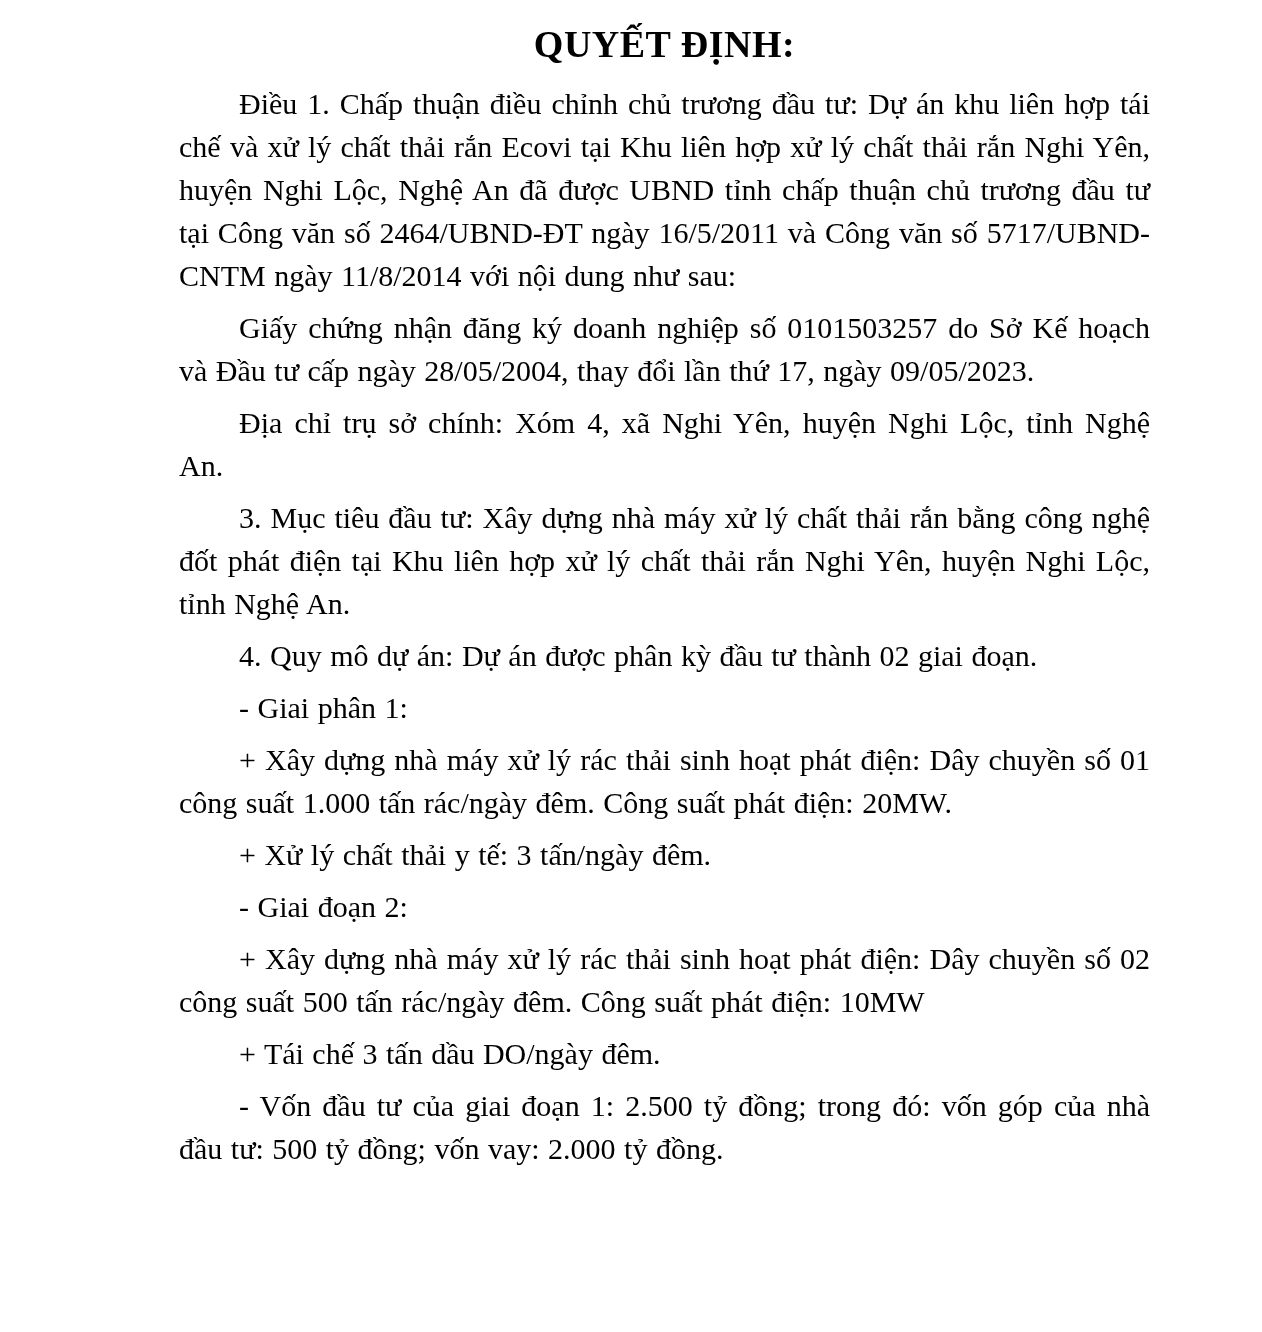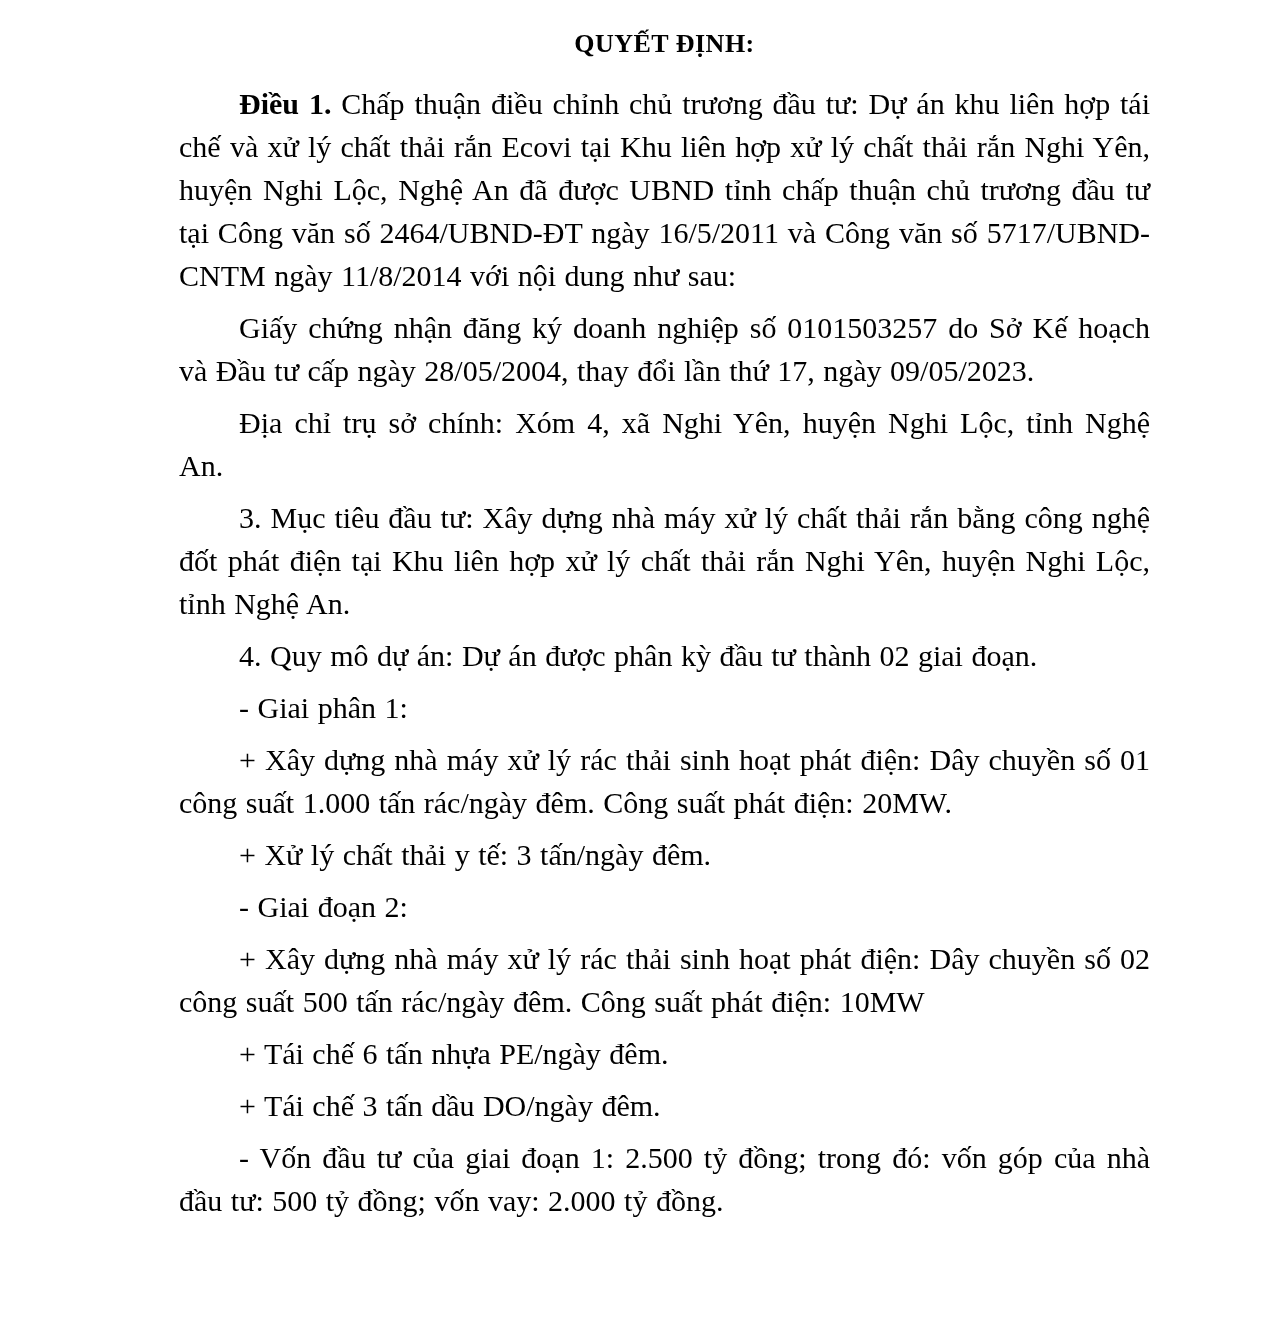--- a/index.html
+++ b/index.html
@@ -14,37 +14,37 @@
     font-family: "Liberation Serif", "DejaVu Serif", serif;
   }
   .page {
     box-sizing: border-box;
     width: 1262px;
     min-height: 1332px;
     padding: 22px 112px 10px 179px; 
     background: #ffffff;
   }
   .doc-title {
-    font-size: 26px;
+    font-size: 38px;
     font-weight: bold;
     text-align: center;
     line-height: 44px;
     margin: 0 0 16px 0;
     letter-spacing: 0.5px;
   }
   .para {
     font-size: 30px;
     line-height: 43px;
     text-align: justify;
     text-indent: 60px;
     margin: 0 0 9px 0;
     word-spacing: 1px;
   }
   .para .lead {
-    font-weight: bold;
+    font-weight: normal;
   }
 </style>
 </head>
 <body>
 
 <div class="page">
 
   <h1 class="doc-title">QUYẾT ĐỊNH:</h1>
 
   <p class="para"><span class="lead">Điều 1.</span><span> Chấp thuận điều chỉnh chủ trương đầu tư: Dự án khu liên hợp tái chế và xử lý chất thải rắn Ecovi tại Khu liên hợp xử lý chất thải rắn Nghi Yên, huyện Nghi Lộc, Nghệ An đã được UBND tỉnh chấp thuận chủ trương đầu tư tại Công văn số 2464/UBND-ĐT ngày 16/5/2011 và Công văn số 5717/UBND-CNTM ngày 11/8/2014 với nội dung như sau:</span></p>
@@ -62,20 +62,19 @@
   <p class="para">- Giai phân 1:</p>
 
   <p class="para">+ Xây dựng nhà máy xử lý rác thải sinh hoạt phát điện: Dây chuyền số 01 công suất 1.000 tấn rác/ngày đêm. Công suất phát điện: 20MW.</p>
 
   <p class="para">+ Xử lý chất thải y tế: 3 tấn/ngày đêm.</p>
 
   <p class="para">- Giai đoạn 2:</p>
 
   <p class="para">+ Xây dựng nhà máy xử lý rác thải sinh hoạt phát điện: Dây chuyền số 02 công suất 500 tấn rác/ngày đêm. Công suất phát điện: 10MW</p>
 
-  <p class="para">+ Tái chế 6 tấn nhựa PE/ngày đêm.</p>
 
   <p class="para">+ Tái chế 3 tấn dầu DO/ngày đêm.</p>
 
 
   <p class="para">- Vốn đầu tư của giai đoạn 1: 2.500 tỷ đồng; trong đó: vốn góp của nhà đầu tư: 500 tỷ đồng; vốn vay: 2.000 tỷ đồng.</p>
 
 </div>
 
 </body></html>

